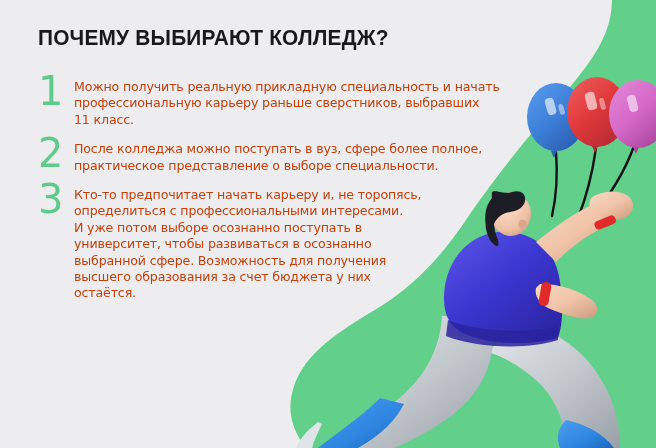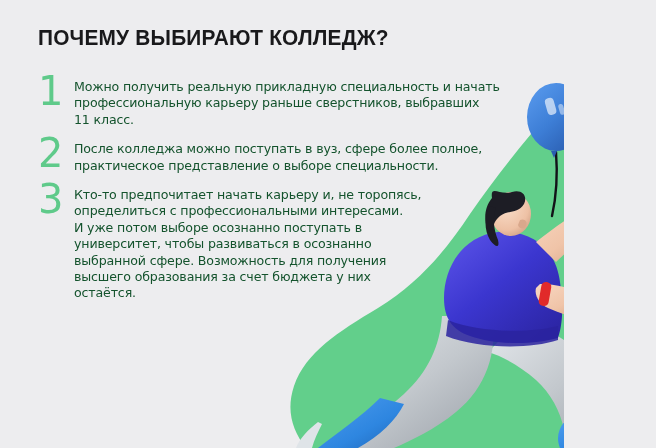--- a/index.html
+++ b/index.html
@@ -11,21 +11,21 @@
     height: 448px;
     overflow: hidden;
     background: #ededef;
     font-family: "Liberation Sans", "DejaVu Sans", sans-serif;
     position: relative;
   }
 
   .slide {
     position: absolute;
     inset: 0;
-    width: 564px;
+    width: 656px;
     height: 448px;
     background: #ededef;
     overflow: hidden;
   }
 
   
   .art-layer {
     position: absolute;
     inset: 0;
     width: 656px;
@@ -89,21 +89,21 @@
     color: #5fca8a;
     font-family: "DejaVu Sans", "Liberation Sans", sans-serif;
     margin-top: -6px;
     user-select: none;
   }
 
   .reason-text {
     flex: 1 1 auto;
     font-size: 12.6px;
     line-height: 16.4px;
-    color: #14532d;
+    color: #c2410c;
     font-family: "DejaVu Sans", "Liberation Sans", sans-serif;
     letter-spacing: -0.15px;
     max-width: 432px;
     white-space: pre-line;
   }
 </style>
 </head>
 <body>
 
 <div class="slide">

